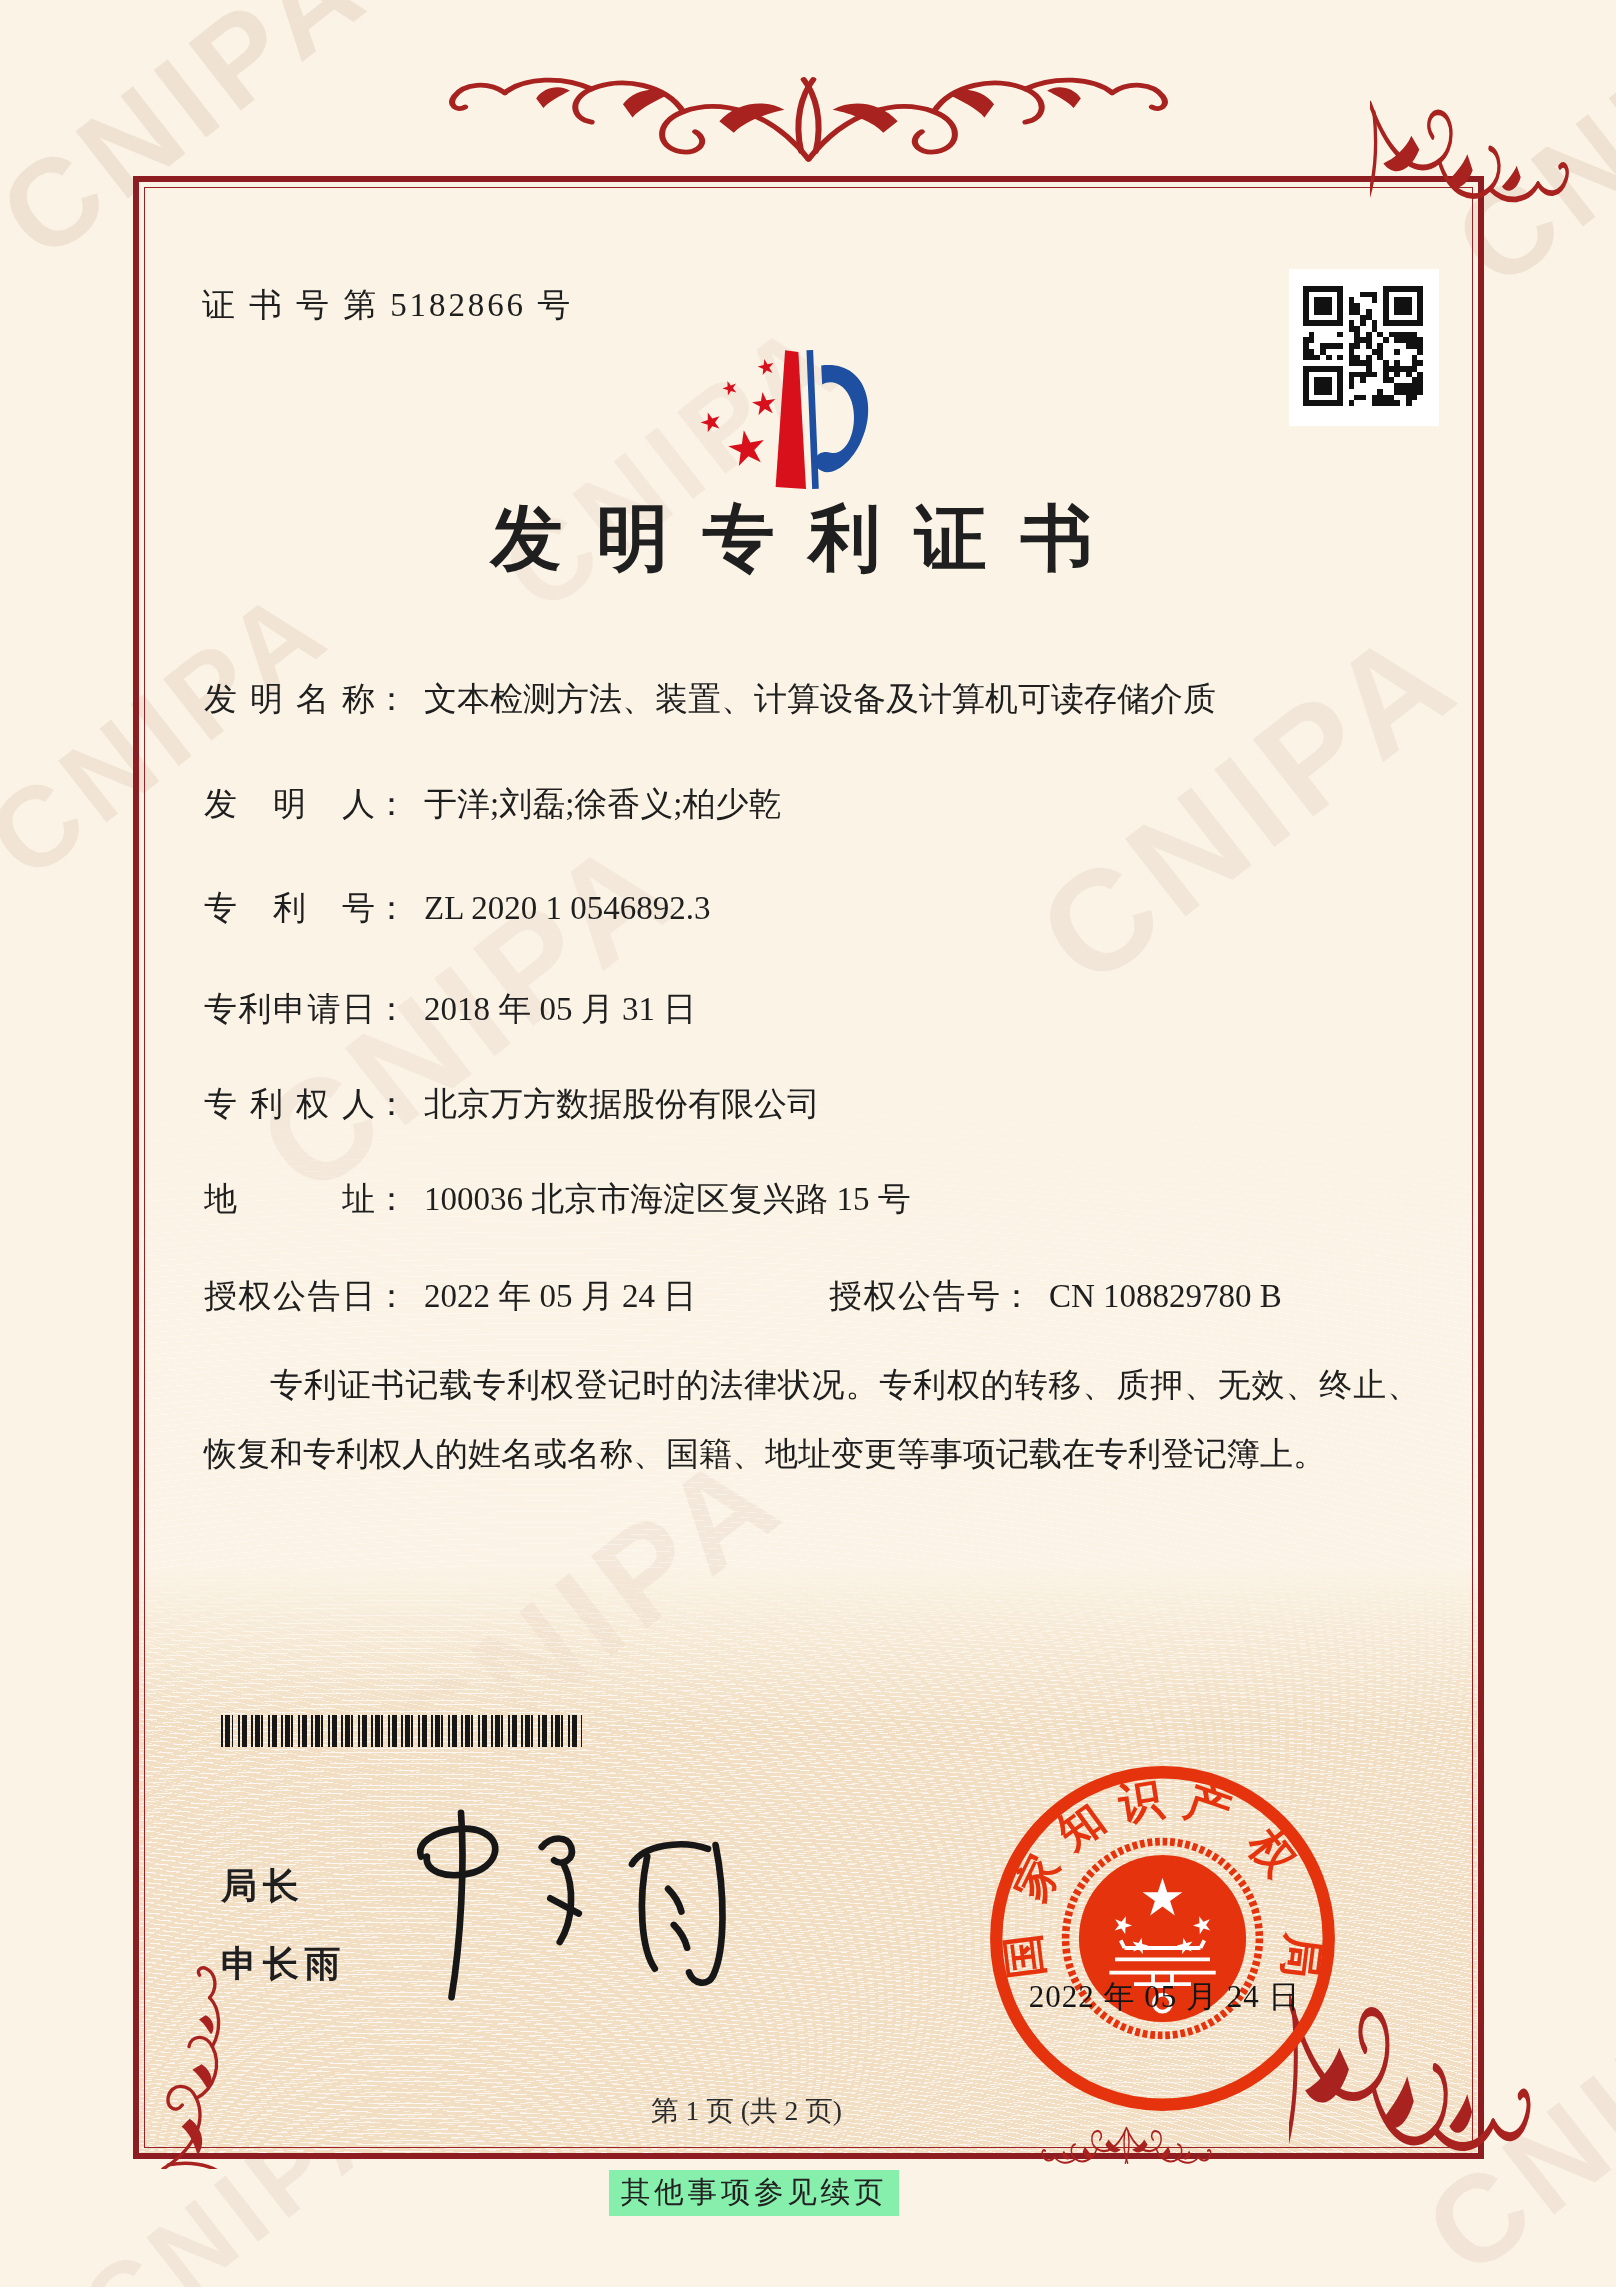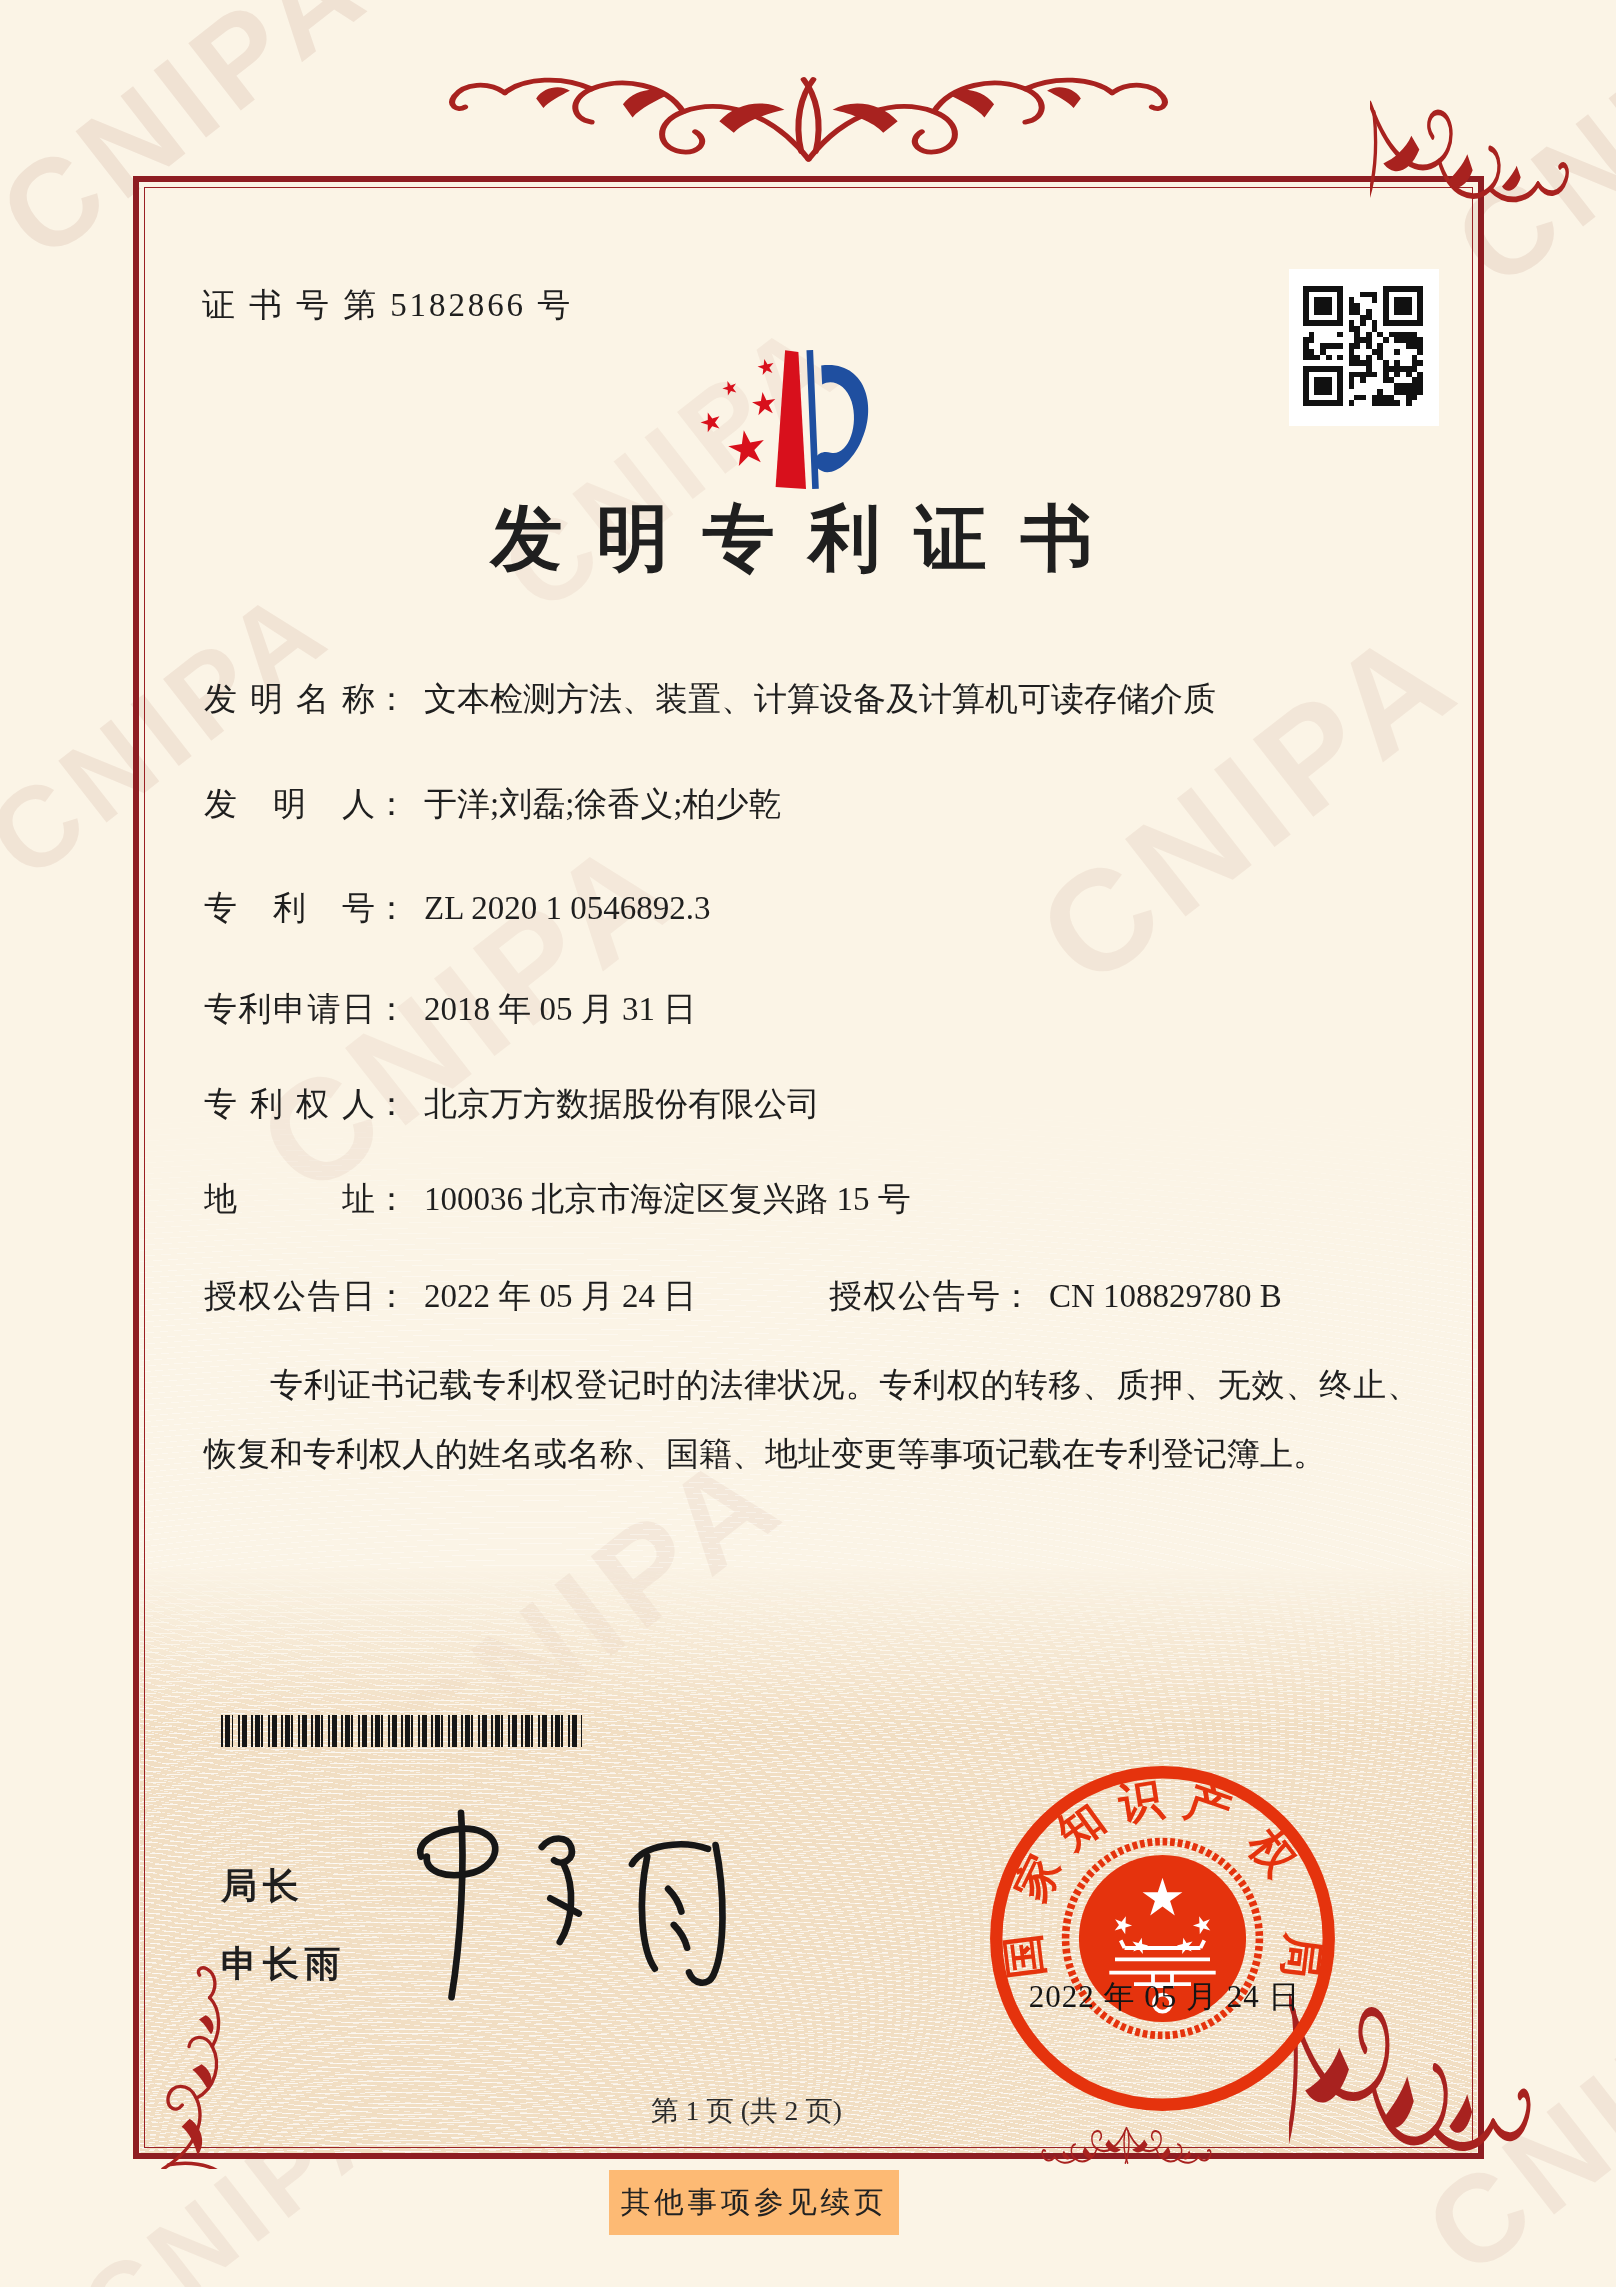--- a/index.html
+++ b/index.html
@@ -55,21 +55,21 @@
   
   .seal{position:absolute;left:982px;top:1758px;width:361px;height:361px;z-index:5;}
   .seal svg{position:absolute;left:0;top:0;width:361px;height:361px;}
   .seal-char{position:absolute;font-family:"Liberation Serif",serif;font-weight:600;
              font-size:44px;color:#e5330d;}
   .seal-date{position:absolute;left:1003px;top:1976px;width:323px;text-align:center;
              font-size:31px;letter-spacing:1px;color:#151515;z-index:6;}
   
   .page-num{position:absolute;left:133px;top:2092px;width:1227px;text-align:center;
             font-size:27.6px;color:#2b2b2b;z-index:4;}
-  .note-box{position:absolute;left:609px;top:2170px;width:290px;height:65px;background:#fdba74;
+  .note-box{position:absolute;left:609px;top:2170px;width:290px;height:46px;background:#86efac;
             z-index:4;display:flex;align-items:center;justify-content:center;}
   .note-box span{font-size:29.5px;letter-spacing:3.8px;color:#222;}
 </style>
 </head>
 <body>
 
 <svg width="0" height="0" style="position:absolute" aria-hidden="true">
   <defs>
     <path id="star" d="M0,-1 L0.224,-0.309 L0.951,-0.309 L0.363,0.118 L0.588,0.809 L0,0.382 L-0.588,0.809 L-0.363,0.118 L-0.951,-0.309 L-0.224,-0.309 Z"></path>
     <g id="flhalf" fill="none" stroke="#a8221f" stroke-width="5" stroke-linecap="round">

